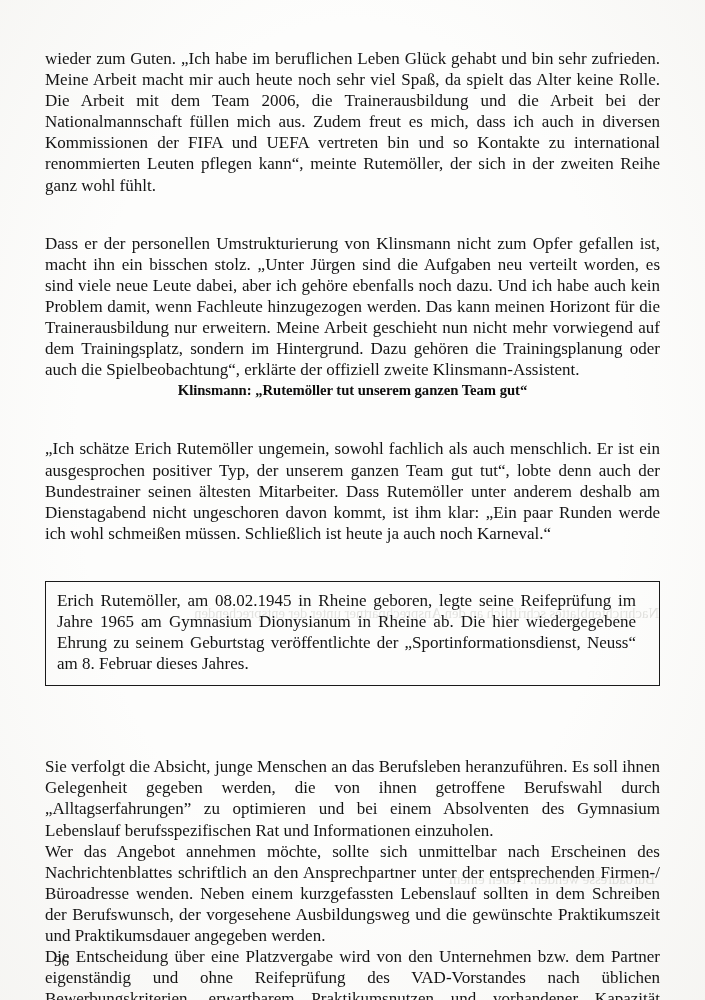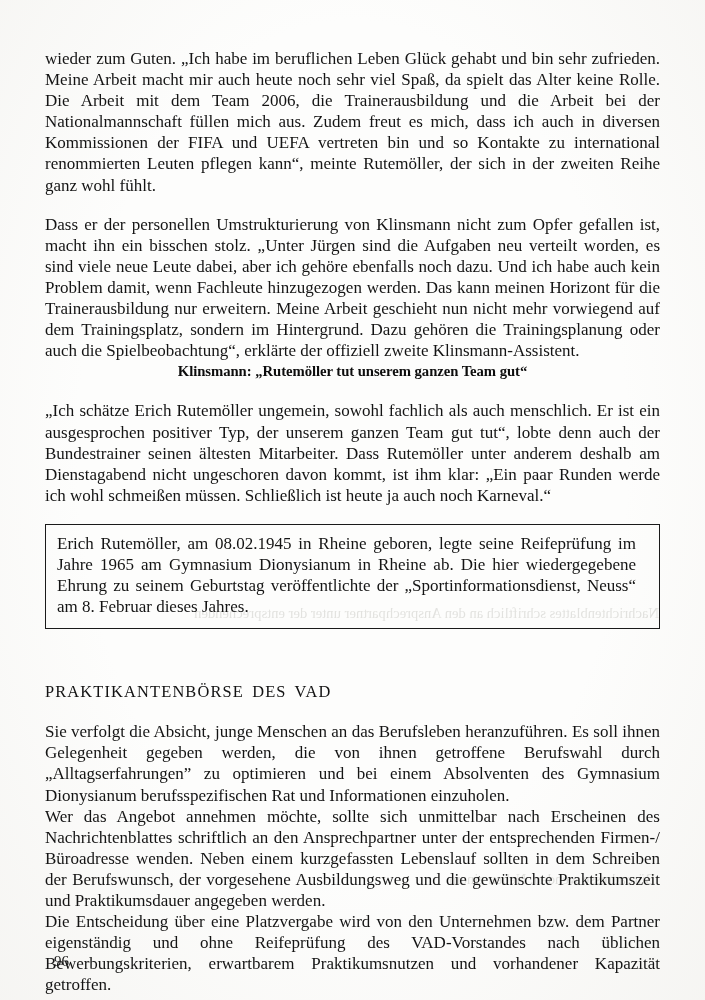--- a/index.html
+++ b/index.html
@@ -43,21 +43,21 @@
     margin: 0;
     font-size: 17px;
     line-height: 21.1px;
     color: #141414;
     text-align: justify;
     text-justify: inter-word;
     hyphens: none;
     -webkit-font-smoothing: antialiased;
   }
 
-  .gap-para { margin-top: 18px; }
+  .gap-para { margin-top: 37px; }
 
   .heading-bold {
     margin: 0;
     font-size: 14.7px;
     line-height: 21.1px;
     font-weight: bold;
     color: #0d0d0d;
     text-align: center;
     letter-spacing: -0.05px;
   }
@@ -130,25 +130,24 @@
     <p class="heading-bold gap-para">Klinsmann: „Rutemöller tut unserem ganzen Team gut“</p>
 
     <p class="para gap-para">„Ich schätze Erich Rutemöller ungemein, sowohl fachlich als auch menschlich. Er ist ein ausgesprochen positiver Typ, der unserem ganzen Team gut tut“, lobte denn auch der Bundestrainer seinen ältesten Mitarbeiter. Dass Rutemöller unter anderem deshalb am Dienstagabend nicht ungeschoren davon kommt, ist ihm klar: „Ein paar Runden werde ich wohl schmeißen müssen. Schließlich ist heute ja auch noch Karneval.“</p>
 
     <div class="info-box gap-para">
       <p class="para">Erich Rutemöller, am 08.02.1945 in Rheine geboren, legte seine Reifeprüfung im Jahre 1965 am Gymnasium Dionysianum in Rheine ab. Die hier wiedergegebene Ehrung zu seinem Geburtstag veröffentlichte der „Sportinformationsdienst, Neuss“ am 8. Februar dieses Jahres.</p>
     </div>
 
     <div style="height:52px"></div>
 
-    <h2 class="section-title">PRAKTIKANTENBÖRSE DES VAD</h2>
 
     <div style="height:18px"></div>
 
-    <p class="para">Sie verfolgt die Absicht, junge Menschen an das Berufsleben heranzuführen. Es soll ihnen Gelegenheit gegeben werden, die von ihnen getroffene Berufswahl durch „Alltagserfahrungen” zu optimieren und bei einem Absolventen des Gymnasium Dionysianum berufsspezifischen Rat und Informationen einzuholen.</p>
+    <p class="para">Sie verfolgt die Absicht, junge Menschen an das Berufsleben heranzuführen. Es soll ihnen Gelegenheit gegeben werden, die von ihnen getroffene Berufswahl durch „Alltagserfahrungen” zu optimieren und bei einem Absolventen des Gymnasium Lebenslauf berufsspezifischen Rat und Informationen einzuholen.</p>
 
     <p class="para">Wer das Angebot annehmen möchte, sollte sich unmittelbar nach Erscheinen des Nachrichtenblattes schriftlich an den Ansprechpartner unter der entsprechenden Firmen-/ Büroadresse wenden. Neben einem kurzgefassten Lebenslauf sollten in dem Schreiben der Berufswunsch, der vorgesehene Ausbildungsweg und die gewünschte Praktikumszeit und Praktikumsdauer angegeben werden.</p>
 
     <p class="para">Die Entscheidung über eine Platzvergabe wird von den Unternehmen bzw. dem Partner eigenständig und ohne Reifeprüfung des VAD-Vorstandes nach üblichen Bewerbungskriterien, erwartbarem Praktikumsnutzen und vorhandener Kapazität getroffen.</p>
 
   </div>
 
   <div class="page-number">96</div>
 
 </div>

